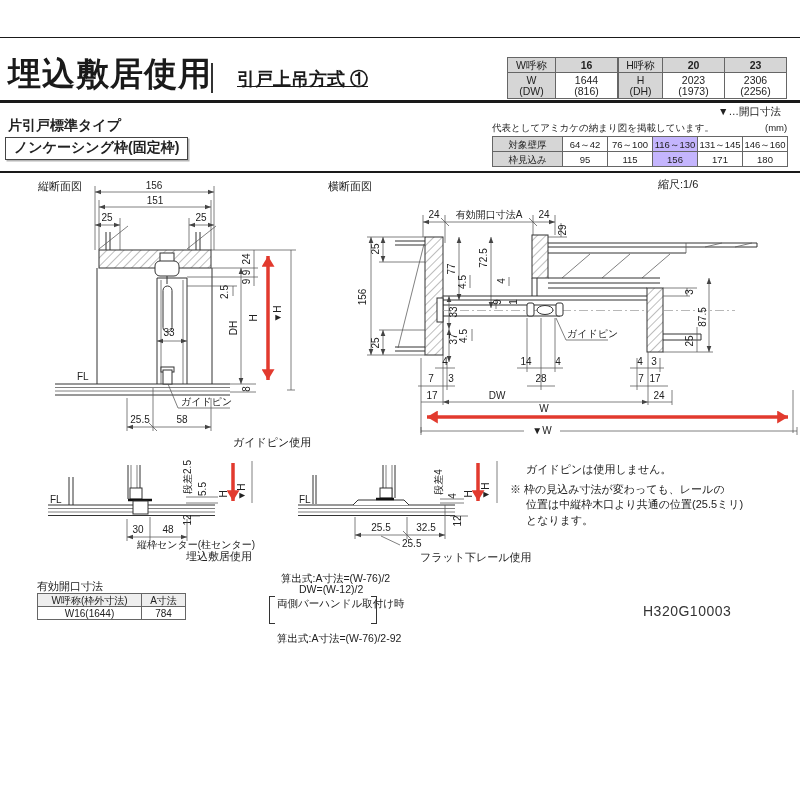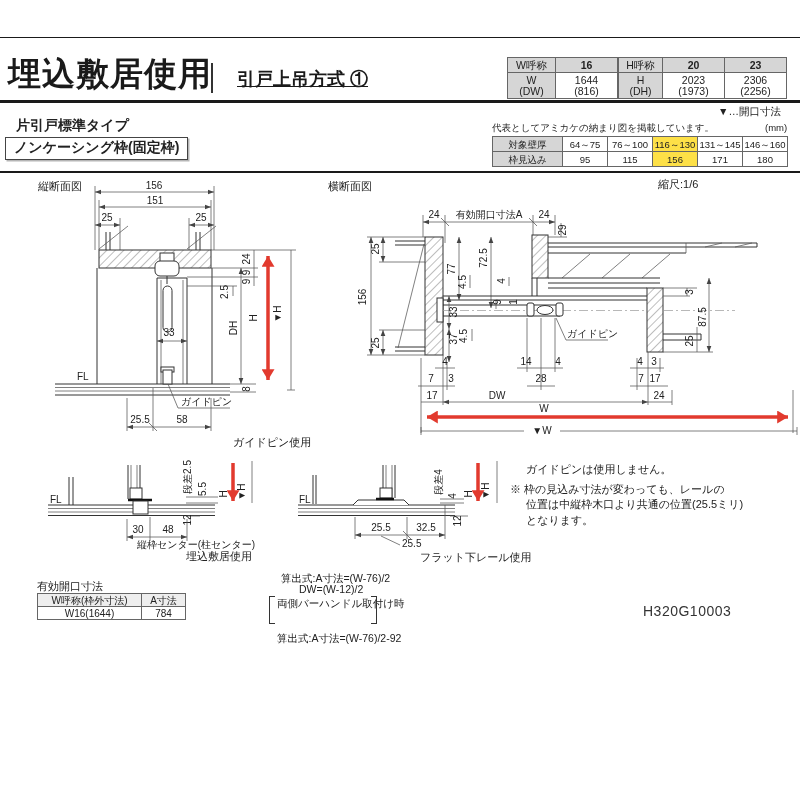--- a/index.html
+++ b/index.html
@@ -4,31 +4,31 @@
 <style>
   html,body{margin:0;padding:0;background:#fff;}
   .page{position:relative;width:800px;height:800px;background:#fff;overflow:hidden;
         font-family:"Liberation Sans",sans-serif;color:#222;}
   .rule{position:absolute;left:0;width:800px;background:#1a1a1a;}
   .title{position:absolute;left:8px;top:52px;font-size:33px;font-weight:bold;letter-spacing:1px;color:#1a1a1a;}
   .titdiv{position:absolute;left:211px;top:63px;width:2px;height:30px;background:#333;}
   .subtitle{position:absolute;left:237px;top:67px;font-size:18px;font-weight:bold;color:#1a1a1a;text-decoration:underline;}
   .st-title{position:absolute;left:507px;top:38px;font-size:12.5px;font-weight:bold;}
   .legend{position:absolute;left:718px;top:105px;font-size:10.5px;}
-  .type1{position:absolute;left:16px;top:117px;font-size:14px;font-weight:bold;}
+  .type1{position:absolute;left:8px;top:117px;font-size:14px;font-weight:bold;}
   .type2{position:absolute;left:5px;top:137px;font-size:14px;font-weight:bold;border:1.5px solid #444;
          padding:1px 8px 2px 8px;box-shadow:1.5px 1.5px 0 #b5b5b5;background:#fff;}
   .wtnote{position:absolute;left:492px;top:122px;font-size:9.5px;}
   .wtunit{position:absolute;left:765px;top:122px;font-size:9.5px;}
   .dtable{position:absolute;border-top:1px solid #666;border-left:1px solid #666;background:#fff;}
   .dr{display:flex;}
   .dc{border-right:1px solid #666;border-bottom:1px solid #666;display:flex;flex-direction:column;
       align-items:center;justify-content:center;font-size:10.5px;line-height:11px;box-sizing:border-box;}
   .hd{background:#d6d6d6;}
-  .hl{background:#fde047;}
+  .hl{background:#c4b5fd;}
   .b{font-weight:bold;}
   .lbl{position:absolute;font-size:11px;}
   .lbl10{position:absolute;font-size:10px;}
   .notes{position:absolute;left:510px;top:462px;font-size:11px;line-height:15.5px;}
   .notes .ind{padding-left:16px;}
   .notes .gap{margin-top:4px;}
   .formula{position:absolute;font-size:10.5px;}
   .brk{position:absolute;width:5px;height:26px;border-top:1px solid #333;border-bottom:1px solid #333;}
   .brkl{border-left:1px solid #333;left:269px;top:596px;}
   .brkr{border-right:1px solid #333;left:371px;top:596px;}
@@ -92,21 +92,21 @@
   <div class="legend">▼…開口寸法</div>
 
   <div class="type1">片引戸標準タイプ</div>
   <div class="type2">ノンケーシング枠(固定枠)</div>
 
   <div class="wtnote">代表としてアミカケの納まり図を掲載しています。</div>
   <div class="wtunit">(mm)</div>
   <div class="dtable" style="left:492px;top:136px;font-size:9.5px;">
     <div class="dr">
       <div class="dc hd" style="width:70px;height:15px;font-size:9.5px;">対象壁厚</div>
-      <div class="dc" style="width:45px;height:15px;font-size:9.5px;">64～75</div>
+      <div class="dc" style="width:45px;height:15px;font-size:9.5px;">64～42</div>
       <div class="dc" style="width:45px;height:15px;font-size:9.5px;">76～100</div>
       <div class="dc hl" style="width:45px;height:15px;font-size:9.5px;">116～130</div>
       <div class="dc" style="width:45px;height:15px;font-size:9.5px;">131～145</div>
       <div class="dc" style="width:45px;height:15px;font-size:9.5px;">146～160</div>
     </div>
     <div class="dr">
       <div class="dc hd" style="width:70px;height:15px;font-size:9.5px;">枠見込み</div>
       <div class="dc" style="width:45px;height:15px;font-size:9.5px;">95</div>
       <div class="dc" style="width:45px;height:15px;font-size:9.5px;">115</div>
       <div class="dc hl" style="width:45px;height:15px;font-size:9.5px;">156</div>

